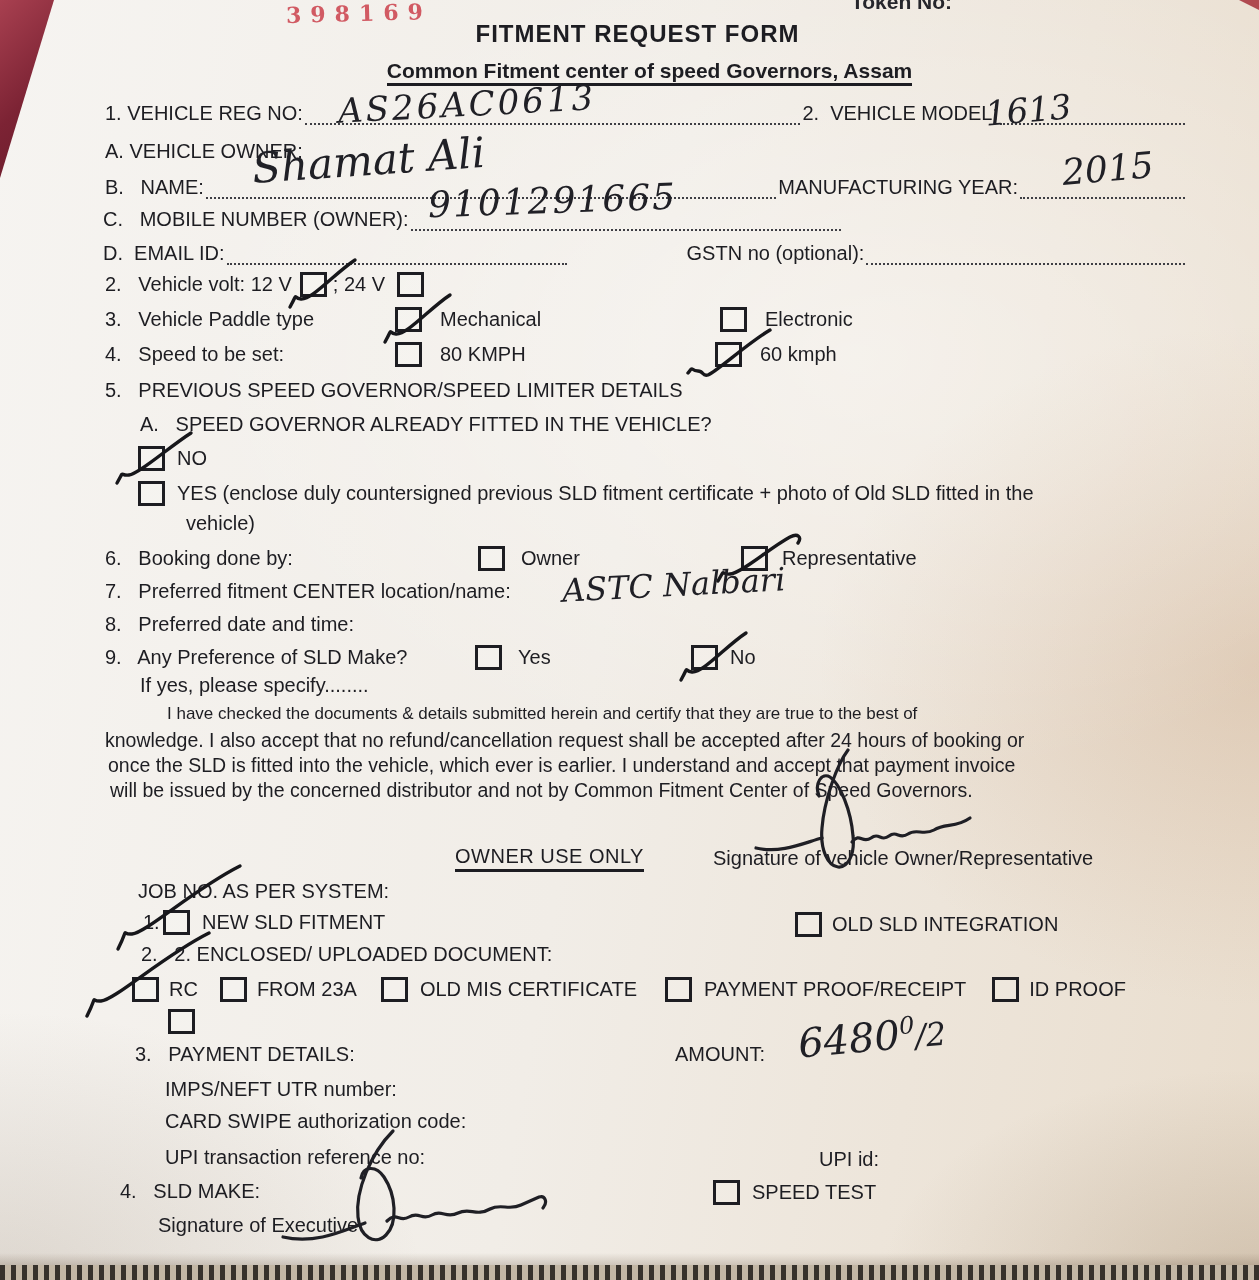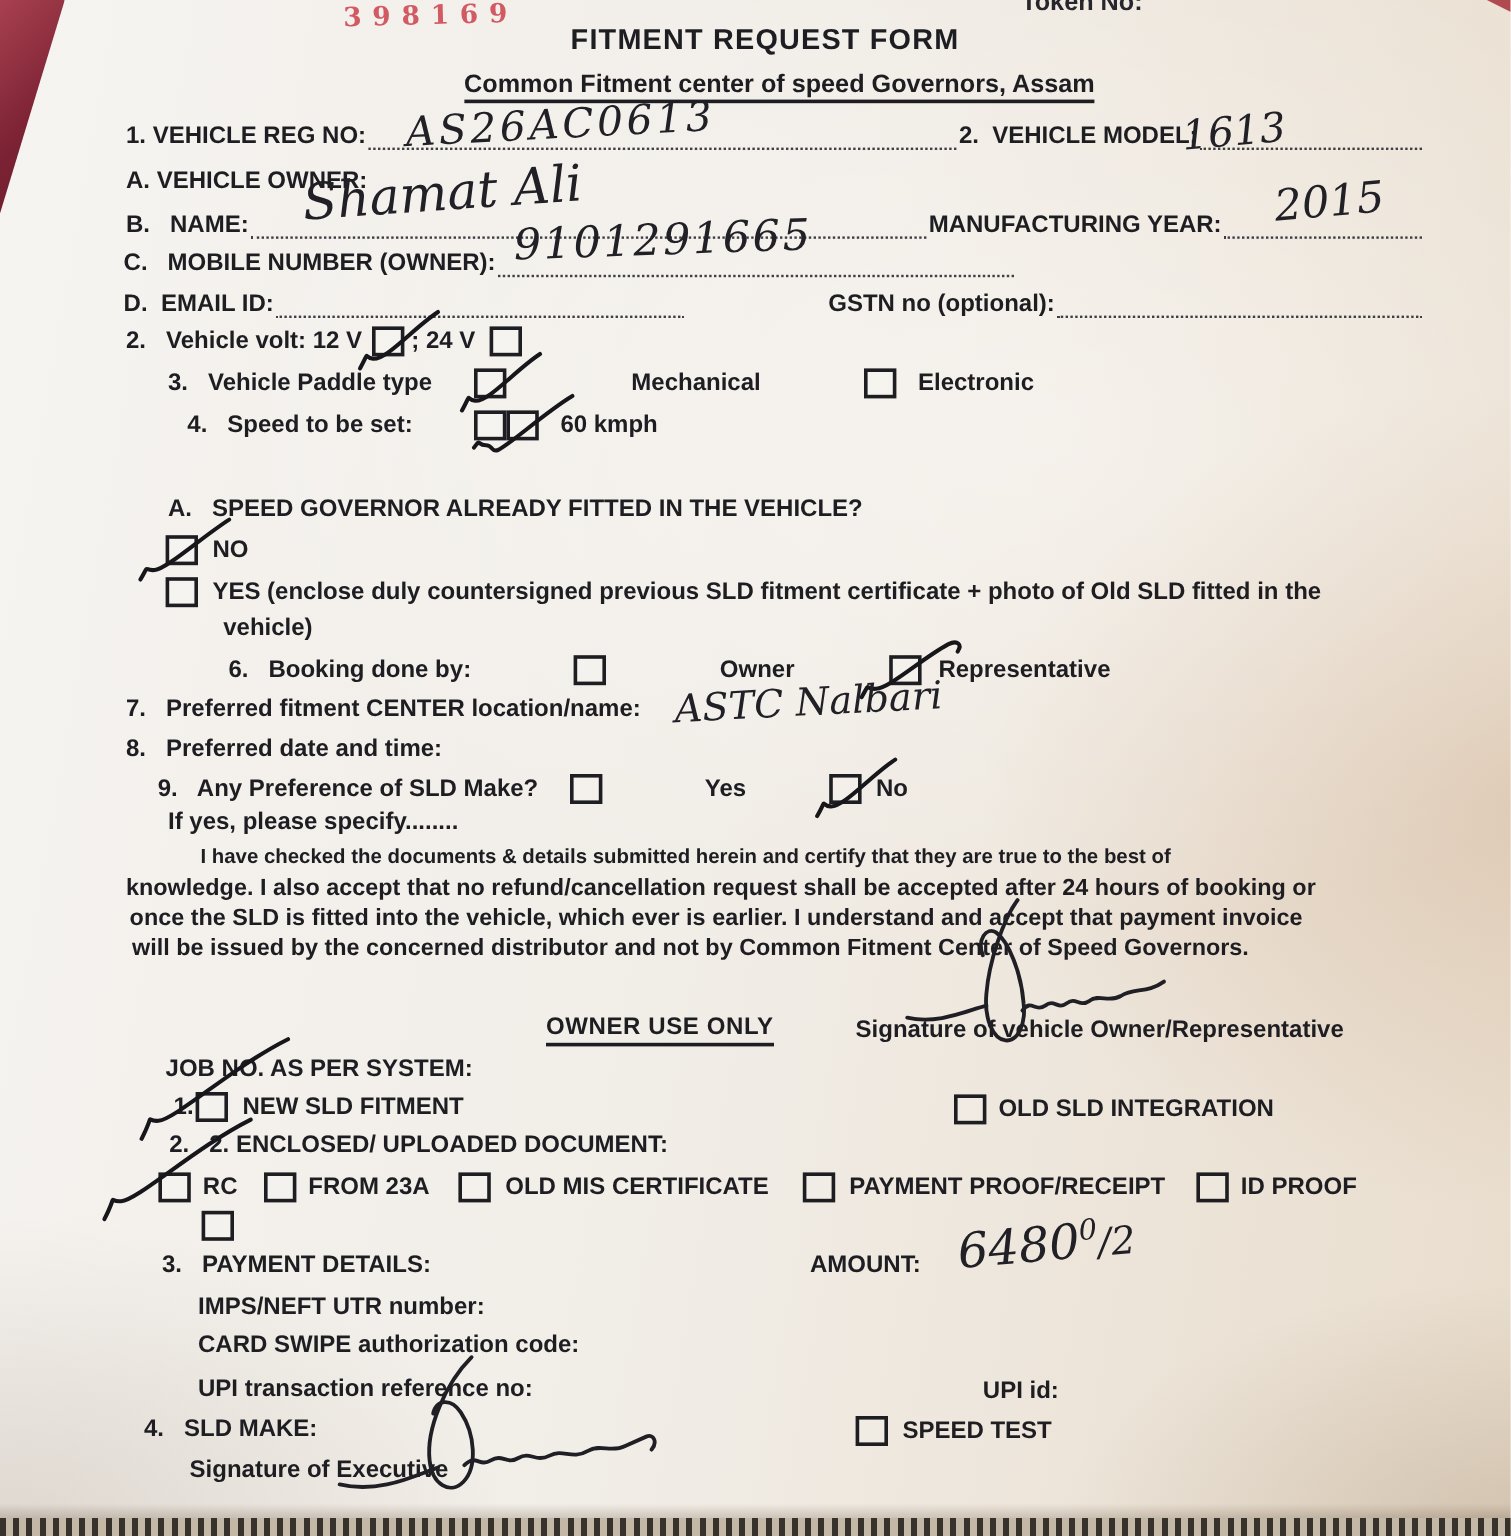--- a/index.html
+++ b/index.html
@@ -19,21 +19,21 @@
   .corner-tr{position:absolute;right:0;top:0;width:20px;height:10px;background:#b04a50;
     clip-path:polygon(0 0,100% 0,100% 100%);}
   .serial{position:absolute;left:286px;top:0;font-family:"DejaVu Serif",serif;font-size:22px;
     font-weight:700;color:#d15a63;letter-spacing:9px;transform:rotate(-1.5deg);}
   .token{position:absolute;left:851px;top:-10px;font-size:21px;font-weight:700;color:#26262c;}
   .title{position:absolute;left:0;right:0;top:20px;text-align:center;font-size:24px;
     font-weight:700;letter-spacing:1px;padding-left:16px;}
   .subtitle{position:absolute;left:0;right:0;top:59px;text-align:center;font-size:21px;font-weight:700;padding-left:40px;}
   .subtitle span{border-bottom:3px solid #1d1d22;padding-bottom:1px;}
 
-  .row{position:absolute;display:flex;align-items:center;font-size:20px;font-weight:700;white-space:pre;text-align:center;}
+  .row{position:absolute;display:flex;align-items:center;font-size:20px;font-weight:400;white-space:pre;}
   .lbl{white-space:pre;}
   .dots{align-self:flex-end;height:16px;border-bottom:2.5px dotted #3e3e44;margin:0 2px;}
   .fill{flex:1 1 auto;}
 
   .cb{box-sizing:border-box;flex:0 0 27px;width:27px;height:25px;border:3px solid #1d1d22;position:relative;background:rgba(255,255,255,0.15);}
   .cb svg{display:none;position:absolute;left:-16px;top:-18px;overflow:visible;}
   .cb svg.tick-long{left:-52px;top:-50px;}
   .cb.checked svg{display:block;}
   .cb path{stroke:#17171b;stroke-width:3.4;fill:none;stroke-linecap:round;}
 
@@ -115,28 +115,32 @@
       
     </span>
     <span class="lbl" style="padding-left:18px">Electronic</span>
   </div>
 
   <div class="row" style="left:105px;top:342px">
     <span class="lbl" style="flex:0 0 290px">4.   Speed to be set:</span>
     <span class="cb">
       
     </span>
+    <span class="lbl" style="flex:0 0 275px;padding-left:18px">80 KMPH</span>
     <span class="cb checked">
       <svg width="72" height="58" viewBox="0 0 72 58">
           <path d="M-14 46 C -8 38, -12 44, -4 44 C 2 44, 0 50, 6 48 C 14 45, 46 16, 68 3"></path>
         </svg>
     </span>
     <span class="lbl" style="padding-left:18px">60 kmph</span>
   </div>
 
+  <div class="row" style="left:105px;top:379px">
+    <span class="lbl">5.   PREVIOUS SPEED GOVERNOR/SPEED LIMITER DETAILS</span>
+  </div>
   <div class="row" style="left:140px;top:413px">
     <span class="lbl">A.   SPEED GOVERNOR ALREADY FITTED IN THE VEHICLE?</span>
   </div>
   <div class="row" style="left:138px;top:446px">
     <span class="cb checked">
       <svg width="72" height="58" viewBox="0 0 72 58">
           <path d="M-8 52 C 0 38, -6 45, 4 44 C 14 43, 44 16, 66 2"></path>
         </svg>
     </span>
     <span class="lbl" style="padding-left:12px">NO</span>

